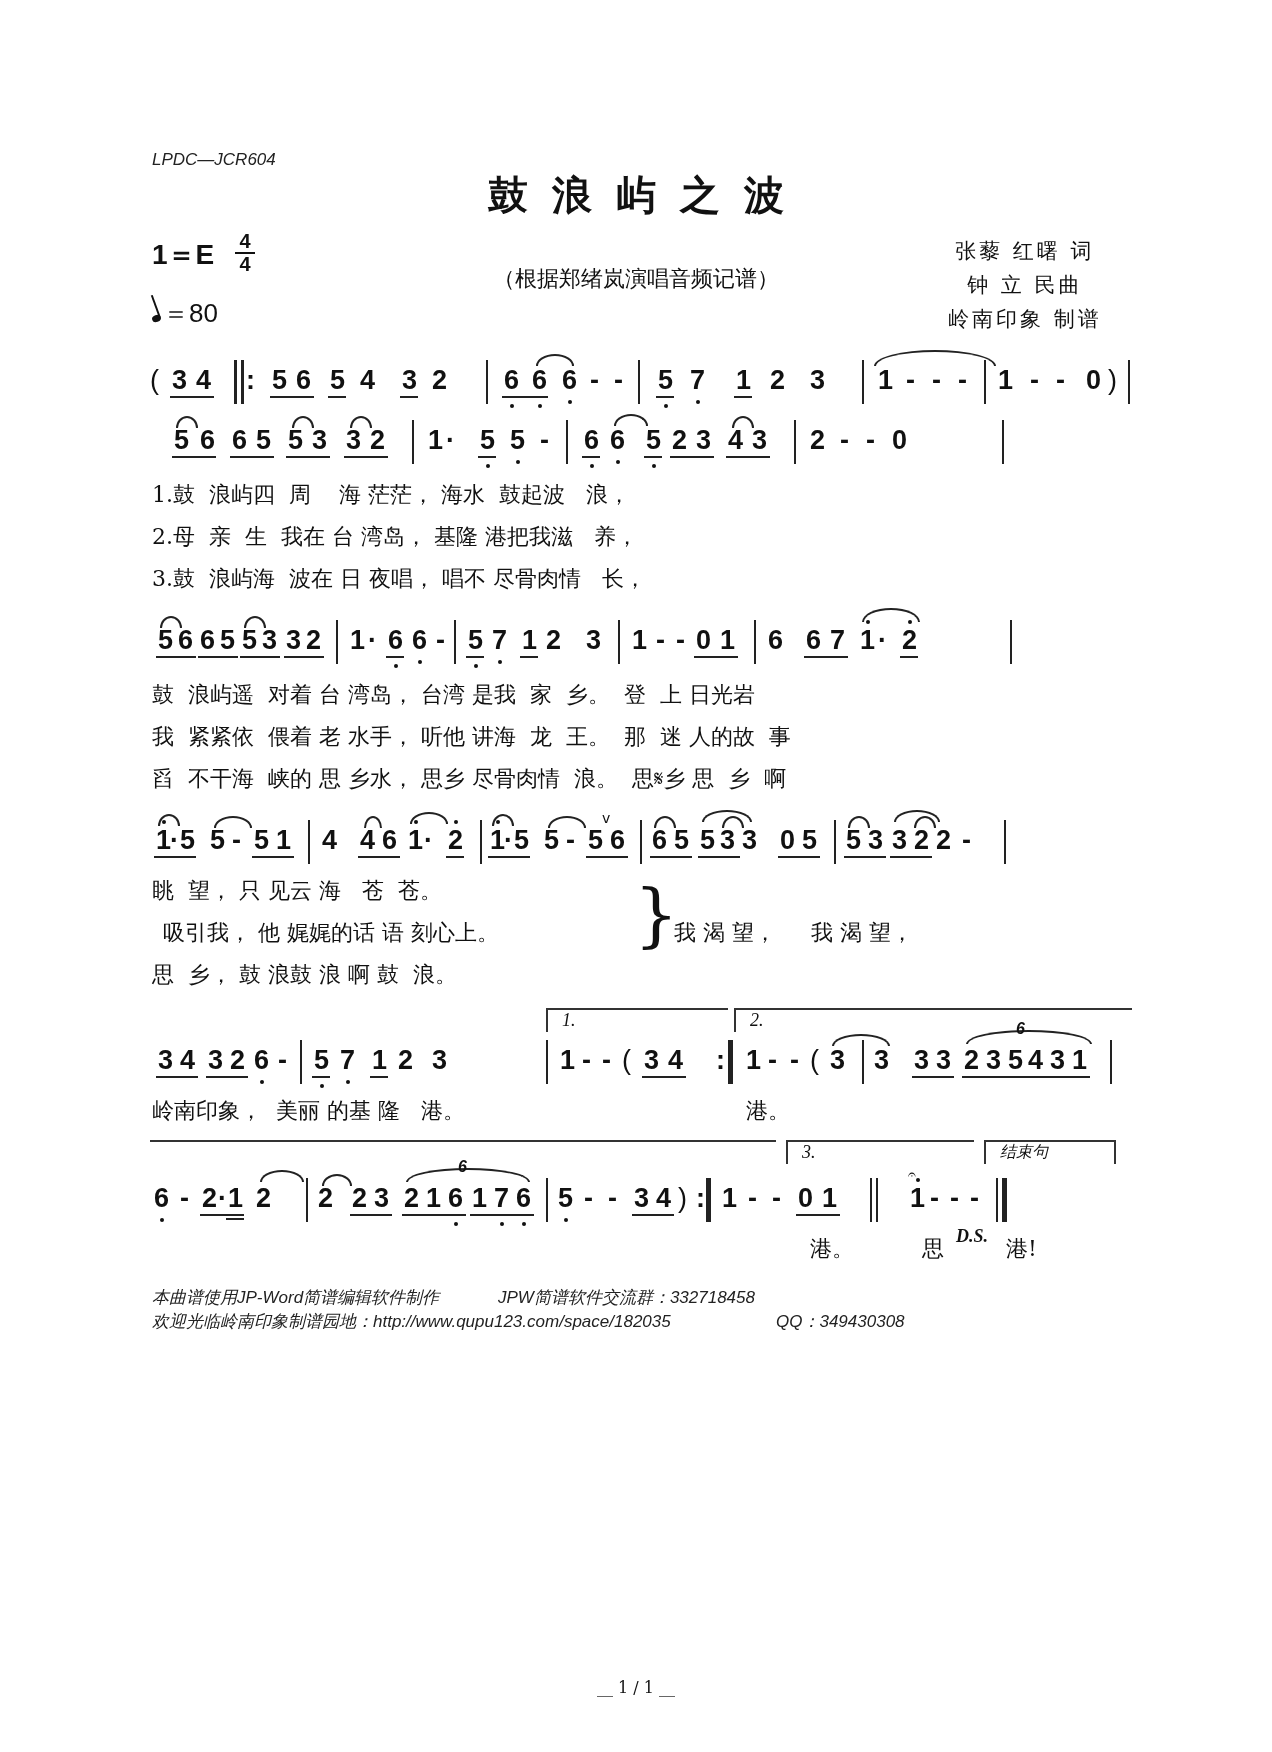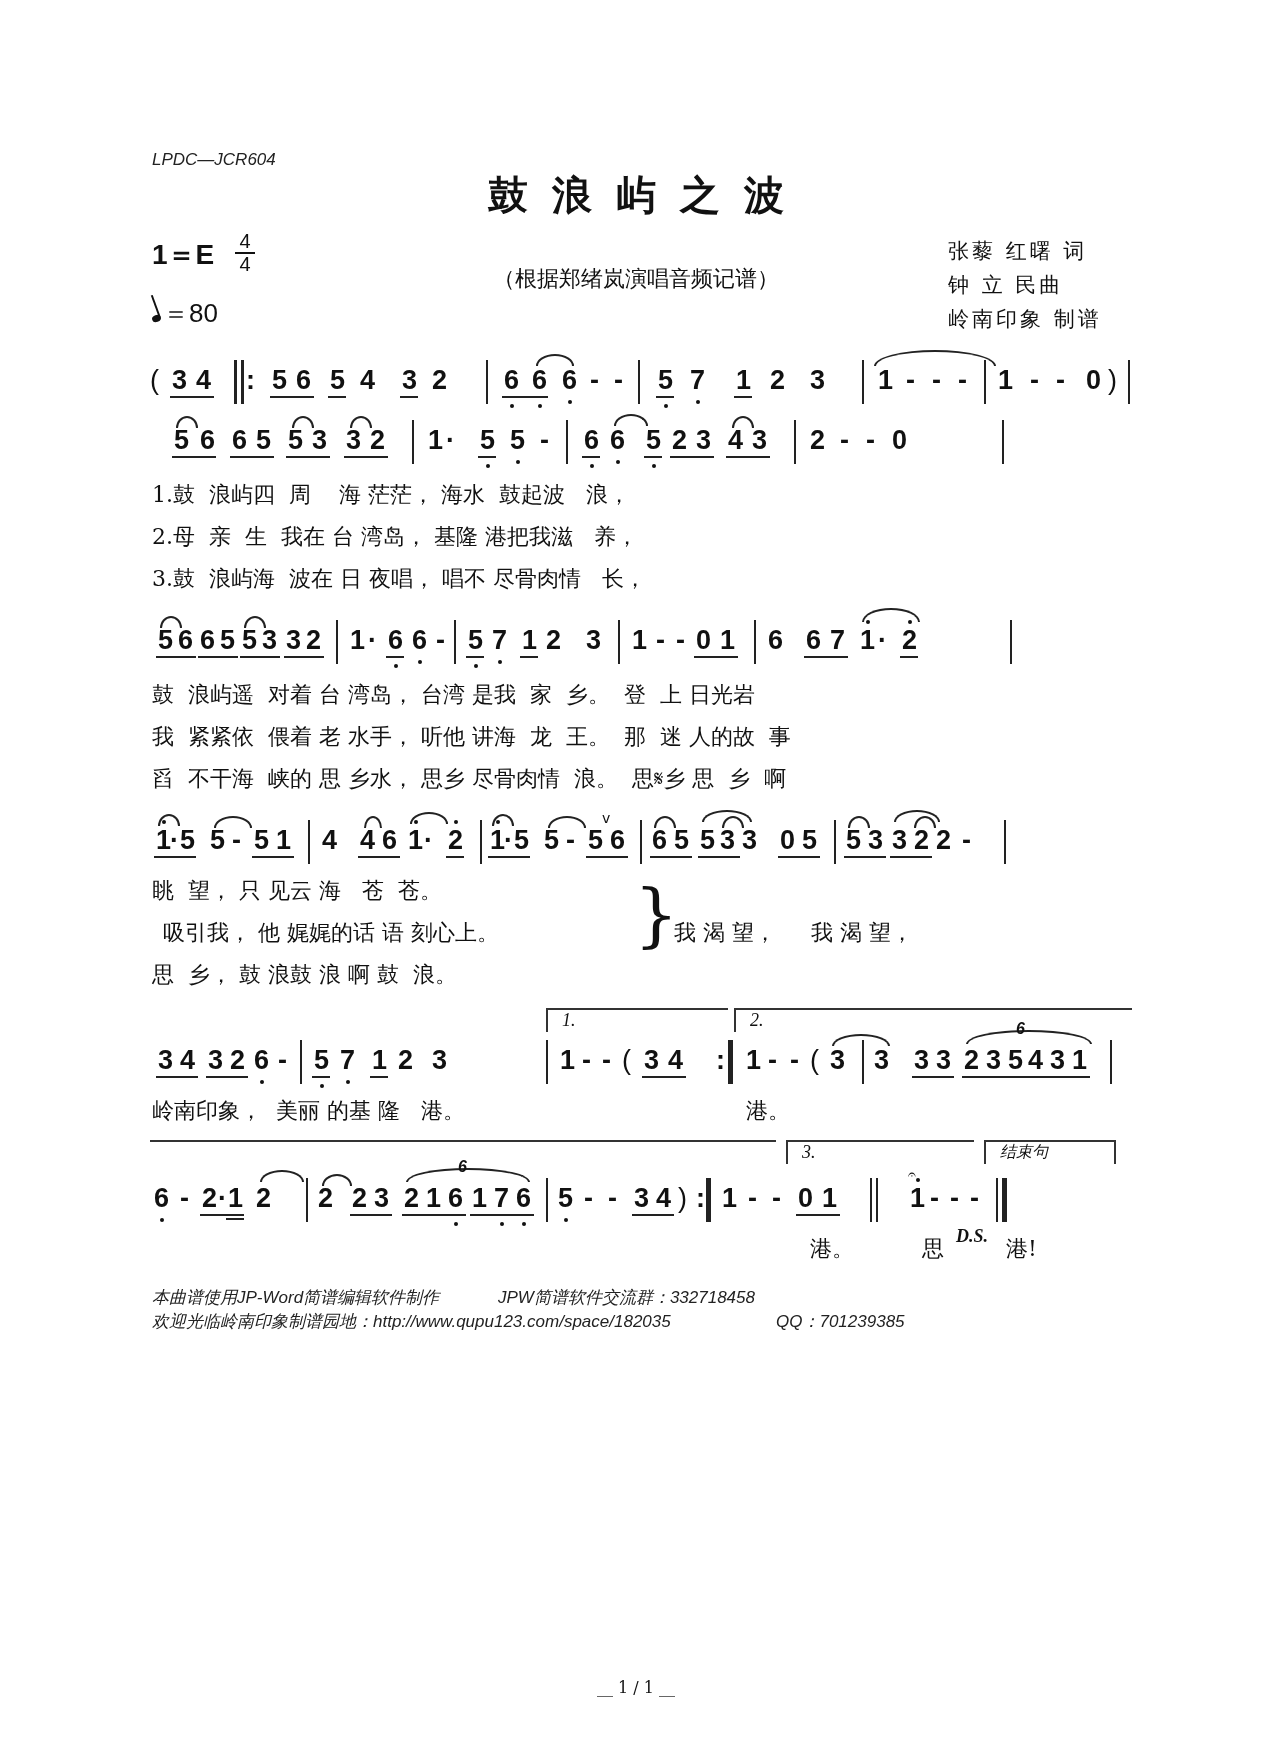--- a/index.html
+++ b/index.html
@@ -1,28 +1,28 @@
 <!DOCTYPE html>
 <html><head>
 <meta charset="utf-8">
 <style>
   html, body { margin: 0; padding: 0; background: #ffffff; }
   body { width: 1272px; height: 1752px; position: relative; overflow: hidden; color: #111; font-family: "DejaVu Sans", sans-serif; }
   .abs { position: absolute; white-space: nowrap; }
   .code { left: 152px; top: 150px; font-family: "Liberation Sans", sans-serif; font-style: italic; font-size: 17px; color: #222; }
   .title { left: 0; width: 1272px; top: 168px; text-align: center; font-family: "DejaVu Serif", serif; font-weight: bold; font-size: 40px; letter-spacing: 24px; text-indent: 24px; }
   .key { left: 152px; top: 236px; font-family: "Liberation Sans", sans-serif; font-weight: bold; font-size: 28px; }
-  .timesig { left: 235px; top: 232px; font-family: "Liberation Sans", sans-serif; font-weight: normal; font-size: 20px; line-height: 19px; text-align: center; }
+  .timesig { left: 235px; top: 232px; font-family: "Liberation Sans", sans-serif; font-weight: bold; font-size: 20px; line-height: 19px; text-align: center; }
   .timesig .bar { display:block; border-top: 2px solid #111; width: 20px; margin: 1px 0; }
   .tempo { left: 152px; top: 296px; font-family: "Liberation Sans", sans-serif; font-size: 26px; }
   .tempo .note { display:inline-block; width: 9px; height: 7px; background:#111; border-radius: 50%; transform: rotate(-20deg); margin-right: 2px; position: relative; }
   .tempo .note::after { content:""; position:absolute; right:0; bottom:3px; width:2px; height:24px; background:#111; }
   .subtitle { left: 0; width: 1272px; top: 264px; text-align: center; font-family: "DejaVu Serif", serif; font-size: 22px; }
   .credits { left: 948px; top: 234px; font-family: "DejaVu Serif", serif; font-size: 21px; line-height: 34px; }
-  .credits div { letter-spacing: 3px; }
+  .credits div { letter-spacing: 3px; text-align: center; }
 
   .staff { position: absolute; left: 150px; width: 980px; height: 40px; }
   .n { position: absolute; font-family: "Liberation Sans", sans-serif; font-weight: bold; font-size: 27px; line-height: 32px; top: 0; }
   .ul { position: absolute; height: 2px; background: #222; }
   .dot { position: absolute; width: 4px; height: 4px; background:#111; border-radius: 50%; }
   .slur { position: absolute; border: 2px solid #222; border-bottom: none; border-radius: 50% 50% 0 0 / 100% 100% 0 0; height: 10px; }
   .bl { position: absolute; width: 2px; background: #222; top: -4px; height: 44px; }
   .bl.thick { width: 5px; }
   .lyric { position: absolute; font-family: "DejaVu Serif", serif; font-size: 22px; white-space: pre; }
   .volta { position: absolute; border-top: 2px solid #333; border-left: 2px solid #333; height: 22px; }
@@ -418,14 +418,14 @@
     <div class="bl thick" style="left:852px"></div>
 </div>
 <div class="lyric" style="left:810px;top:1234px">港。</div>
 <div class="lyric" style="left:922px;top:1234px">思</div>
 <div class="abs" style="left:956px;top:1226px;font-family:'Liberation Serif',serif;font-style:italic;font-weight:bold;font-size:18px">D.S.</div>
 <div class="lyric" style="left:1006px;top:1234px">港!</div>
 
 <div class="abs footer" style="top:1286px">本曲谱使用JP-Word简谱编辑软件制作</div>
 <div class="abs footer" style="top:1286px;left:498px">JPW简谱软件交流群：332718458</div>
 <div class="abs footer" style="top:1310px">欢迎光临岭南印象制谱园地：http://www.qupu123.com/space/182035</div>
-<div class="abs footer" style="top:1310px;left:776px">QQ：701239385</div>
+<div class="abs footer" style="top:1310px;left:776px">QQ：349430308</div>
 <div class="abs page">__ 1 / 1 __</div>
 
 </body></html>

